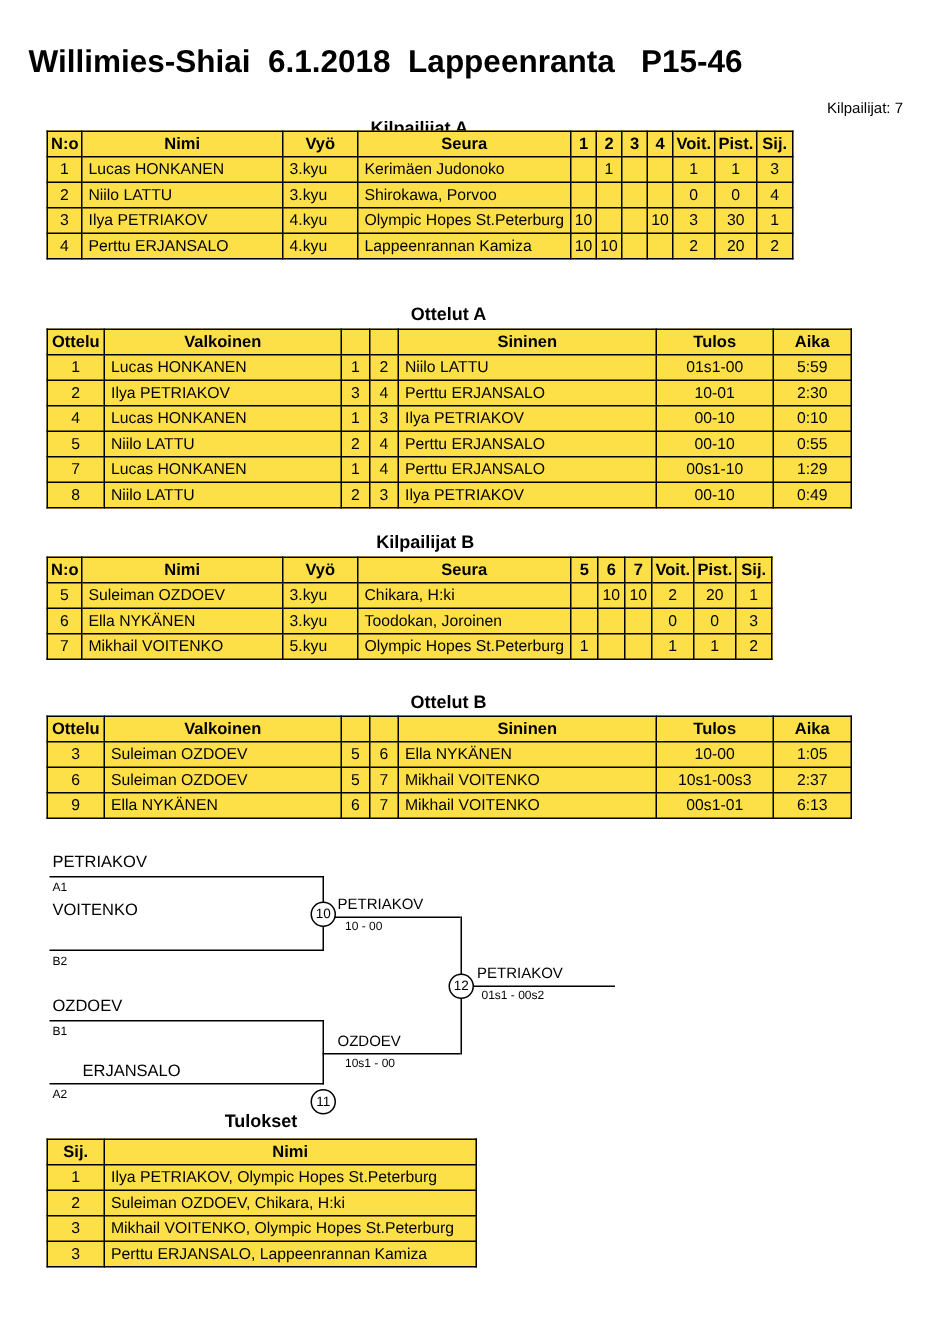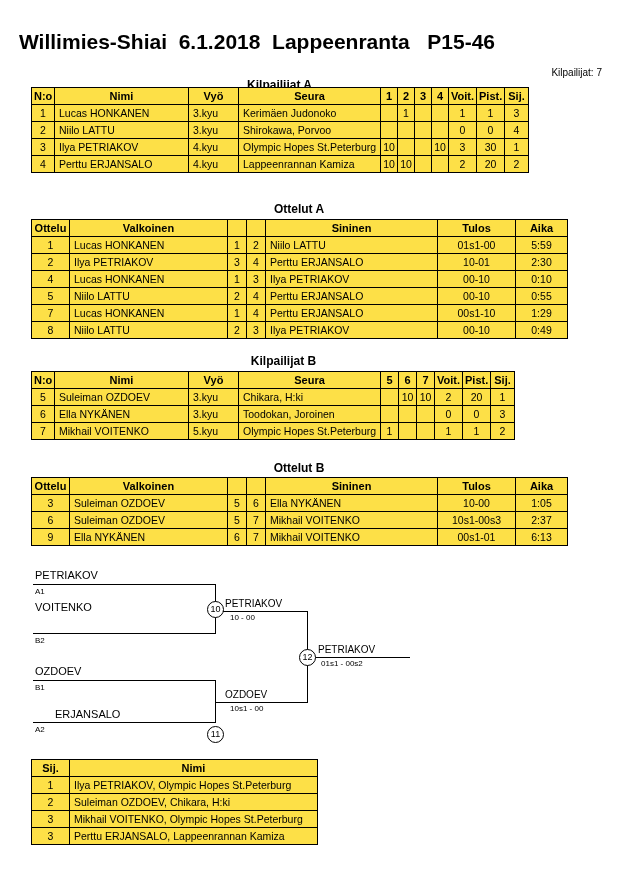--- a/index.html
+++ b/index.html
@@ -362,20 +362,21 @@
     <div class="bsc" style="left:197px;top:139px;">10s1 - 00</div>
     <div class="bc" style="left:174px;top:116px;margin-top:45px;">11</div>
 
     <div class="v" style="left:274px;top:46px;height:92px;"></div>
     <div class="bw" style="left:285px;top:79px;">PETRIAKOV</div>
     <div class="h" style="left:274px;top:92px;width:103px;"></div>
     <div class="bsc" style="left:288px;top:94px;">01s1 - 00s2</div>
     <div class="bc" style="left:266px;top:84px;">12</div>
   </div>
 
+  <div class="sect" id="hTul">Tulokset</div>
 
   <table id="tTul">
     <colgroup>
         <col style="width:38px">
         <col style="width:248px">
       </colgroup>
     <thead>
       <tr>
         <th>Sij.</th>
         <th>Nimi</th>

